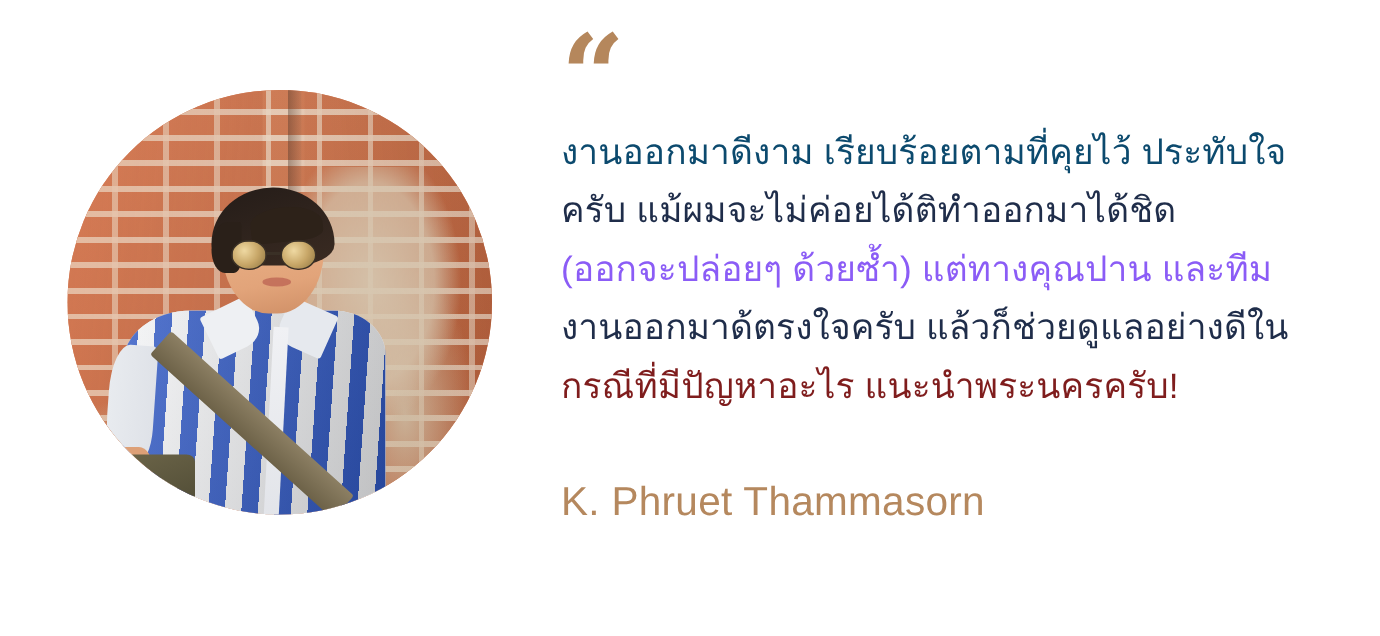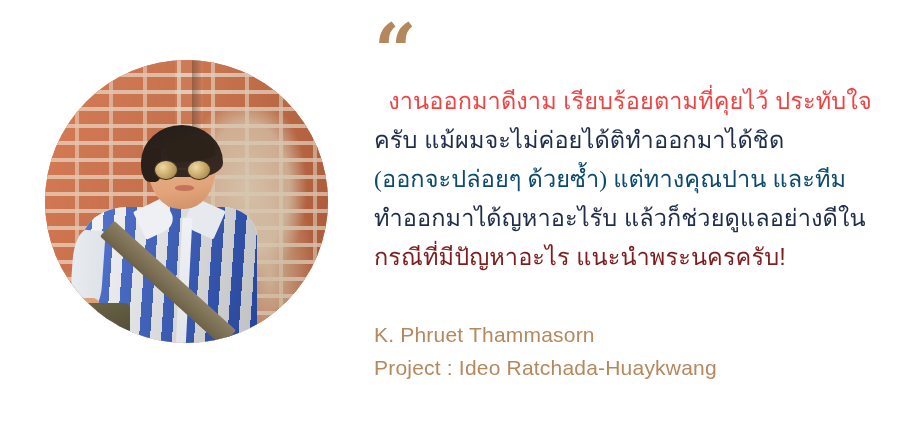--- a/index.html
+++ b/index.html
@@ -243,21 +243,21 @@
     line-height:39px;
     letter-spacing:.1px;
     white-space:nowrap;
   }
   .attribution{
     position:absolute;
     left:374px; top:318px;
   }
   .attr-line{
     font-family:"Liberation Sans","DejaVu Sans", sans-serif;
-    font-size:21px;
+    font-size:27px;
     line-height:33px;
     letter-spacing:.2px;
     white-space:nowrap;
   }
 </style>
 </head>
 <body style="background: rgb(255, 255, 255);">
 
 <div class="testimonial-card">
 
@@ -297,25 +297,24 @@
           <div class="lens l"></div>
           <div class="lens r"></div>
         </div>
       </div>
     </div>
   </div>
 
   <div class="quote-mark" style="color: rgb(181, 135, 92);">“</div>
 
   <div class="quote-body">
-    <div class="quote-line" style="color: #ef4444; text-align: center;">งานออกมาดีงาม เรียบร้อยตามที่คุยไว้ ประทับใจ</div>
+    <div class="quote-line" style="color: #0c4a6e;">งานออกมาดีงาม เรียบร้อยตามที่คุยไว้ ประทับใจ</div>
     <div class="quote-line" style="color: rgb(31, 45, 74);">ครับ แม้ผมจะไม่ค่อยได้ติทำออกมาได้ชิด</div>
-    <div class="quote-line" style="color: #0c4a6e; font-family: Liberation Serif, serif;">(ออกจะปล่อยๆ ด้วยซ้ำ) แต่ทางคุณปาน และทีม</div>
-    <div class="quote-line" style="color: rgb(31, 45, 74);">ทำออกมาได้ญหาอะไรับ แล้วก็ช่วยดูแลอย่างดีใน</div>
+    <div class="quote-line" style="color: #8b5cf6;">(ออกจะปล่อยๆ ด้วยซ้ำ) แต่ทางคุณปาน และทีม</div>
+    <div class="quote-line" style="color: rgb(31, 45, 74);">งานออกมาด้ตรงใจครับ แล้วก็ช่วยดูแลอย่างดีใน</div>
     <div class="quote-line" style="color: #7f1d1d;">กรณีที่มีปัญหาอะไร แนะนำพระนครครับ!</div>
   </div>
 
   <div class="attribution">
     <div class="attr-line" style="color: rgb(181, 136, 94);">K. Phruet Thammasorn</div>
-    <div class="attr-line" style="color: rgb(181, 136, 94);">Project : Ideo Ratchada-Huaykwang</div>
   </div>
 
 </div>
 
 </body></html>

